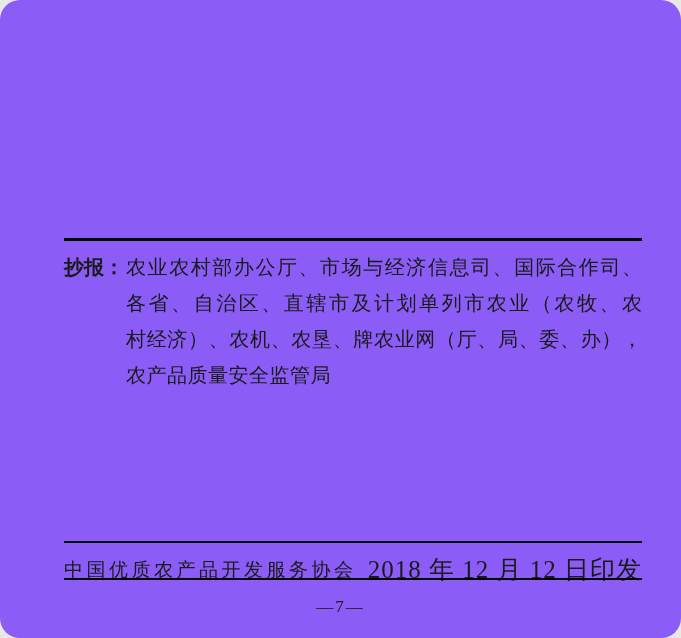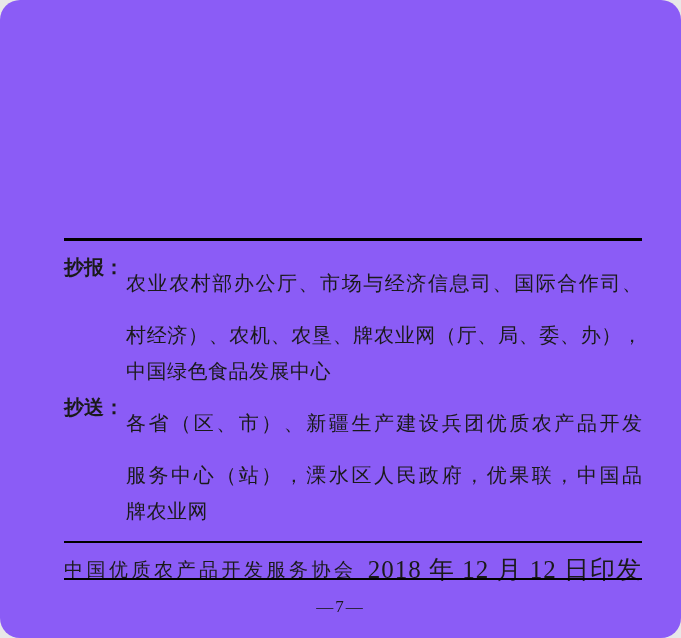--- a/index.html
+++ b/index.html
@@ -53,21 +53,20 @@
   .line {
     font-size: 20px;
     line-height: 36px;
     white-space: nowrap;
     letter-spacing: 0.5px;
   }
   .line.just {
     text-align: justify;
     text-align-last: justify;
     letter-spacing: 0px;
-    margin-top: 16px;
   }
 
   .footer-row {
     top: 543px;
     height: 53px;
     display: flex;
     justify-content: space-between;
     align-items: center;
   }
   .footer-issuer {
@@ -97,33 +96,26 @@
 <div class="sheet">
 
   <div class="block rule-thick"></div>
 
   <div class="block entries">
 
     <div class="entry">
       <div class="entry-label">抄报：</div>
       <div class="entry-body">
         <div class="line just">农业农村部办公厅、市场与经济信息司、国际合作司、</div>
+        <div class="line just">各省、自治区、直辖市及计划单列市农业（农牧、农</div>
         <div class="line just">村经济）、农机、农垦、牌农业网（厅、局、委、办），</div>
-        <div class="line">中国绿色食品发展中心</div>
+        <div class="line">农产品质量安全监管局</div>
       </div>
     </div>
 
-    <div class="entry">
-      <div class="entry-label">抄送：</div>
-      <div class="entry-body">
-        <div class="line just">各省（区、市）、新疆生产建设兵团优质农产品开发</div>
-        <div class="line just">服务中心（站），溧水区人民政府，优果联，中国品</div>
-        <div class="line">牌农业网</div>
-      </div>
-    </div>
 
   </div>
 
   <div class="block rule-thin footer-rule-top"></div>
 
   <div class="block footer-row">
     <div class="footer-issuer">中国优质农产品开发服务协会</div>
     <div class="footer-date">2018 年 12 月 12 日印发</div>
   </div>
 

